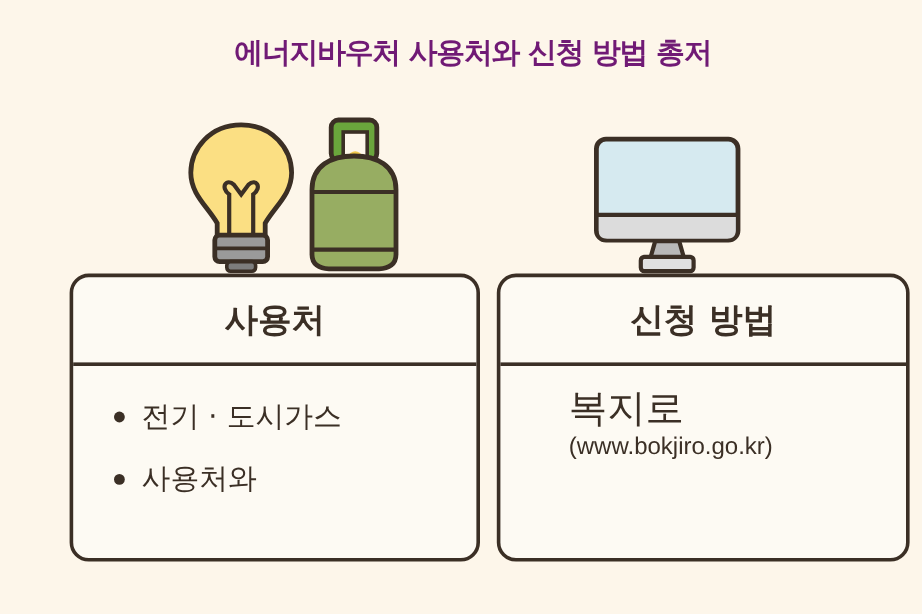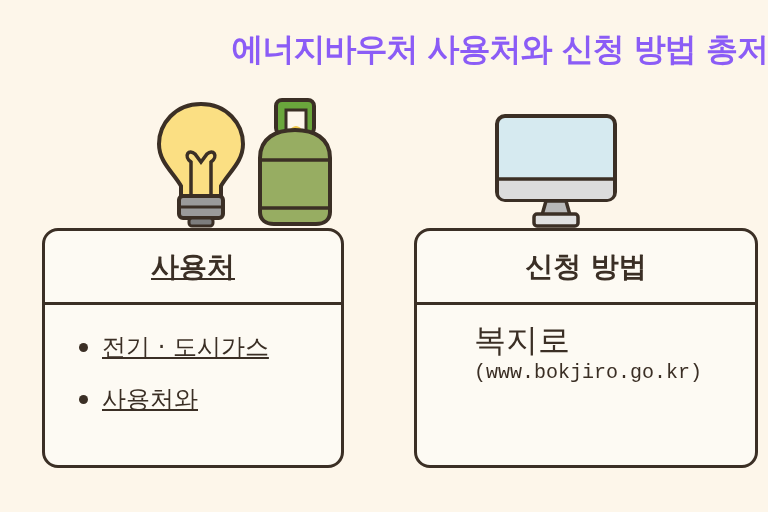--- a/index.html
+++ b/index.html
@@ -1,26 +1,26 @@
 <!DOCTYPE html>
 <html><head>
 <meta charset="utf-8">
 <style>
   html,body{margin:0;padding:0;}
   body{width:768px;height:512px;background:#fdf6ea;position:relative;overflow:hidden;font-family:"DejaVu Sans","Liberation Sans",sans-serif;color:#3b2f25;}
-  .title{position:absolute;left:0;right:0;top:28px;text-align:right;font-size:32px;font-weight:bold;letter-spacing:-1px;color:#8b5cf6;padding-left:20px;}
+  .title{position:absolute;left:0;right:0;top:28px;text-align:center;font-size:24px;font-weight:bold;letter-spacing:-1px;color:#701a75;padding-left:20px;}
   .card{position:absolute;top:228px;height:240px;background:#fdfaf3;border:3px solid #3b2f25;border-radius:16px;box-sizing:border-box;}
-  .card.left{left:42px;width:302px;text-decoration:underline;}
+  .card.left{left:58px;width:342px;}
   .card.right{left:414px;width:344px;}
   .card-head{height:71px;border-bottom:3px solid #3b2f25;display:flex;align-items:center;justify-content:center;font-size:28px;font-weight:bold;}
   .card-body{padding:16px 0 0 34px;}
   .item{display:flex;align-items:center;font-size:24px;height:52px;}
   .bullet{width:9px;height:9px;border-radius:50%;background:#3b2f25;margin-right:14px;flex:none;}
   .sub{font-size:32px;margin-left:23px;height:40px;display:flex;align-items:center;}
-  .url{font-size:20px;margin-left:23px;font-family:Liberation Mono, monospace;}
+  .url{font-size:20px;margin-left:23px;font-family:Liberation Sans, sans-serif;}
   .icon{position:absolute;}
 </style>
 </head>
 <body>
 
 <div class="title">에너지바우처 사용처와 신청 방법 총저</div>
 
 <svg class="icon" style="left:155px;top:100px" width="92" height="128" viewBox="0 0 92 128">
   <path d="M46 4 C20 4 4 24 4 44 C4 62 18 72 26 86 L26 98 L66 98 L66 86 C74 72 88 62 88 44 C88 24 72 4 46 4 Z" fill="#fbdf83" stroke="#3b2f25" stroke-width="4"></path>
   <path d="M36 96 L36 62 C28 56 34 48 40 54 L46 62 L52 54 C58 48 64 56 56 62 L56 96" fill="none" stroke="#3b2f25" stroke-width="3.5"></path>

